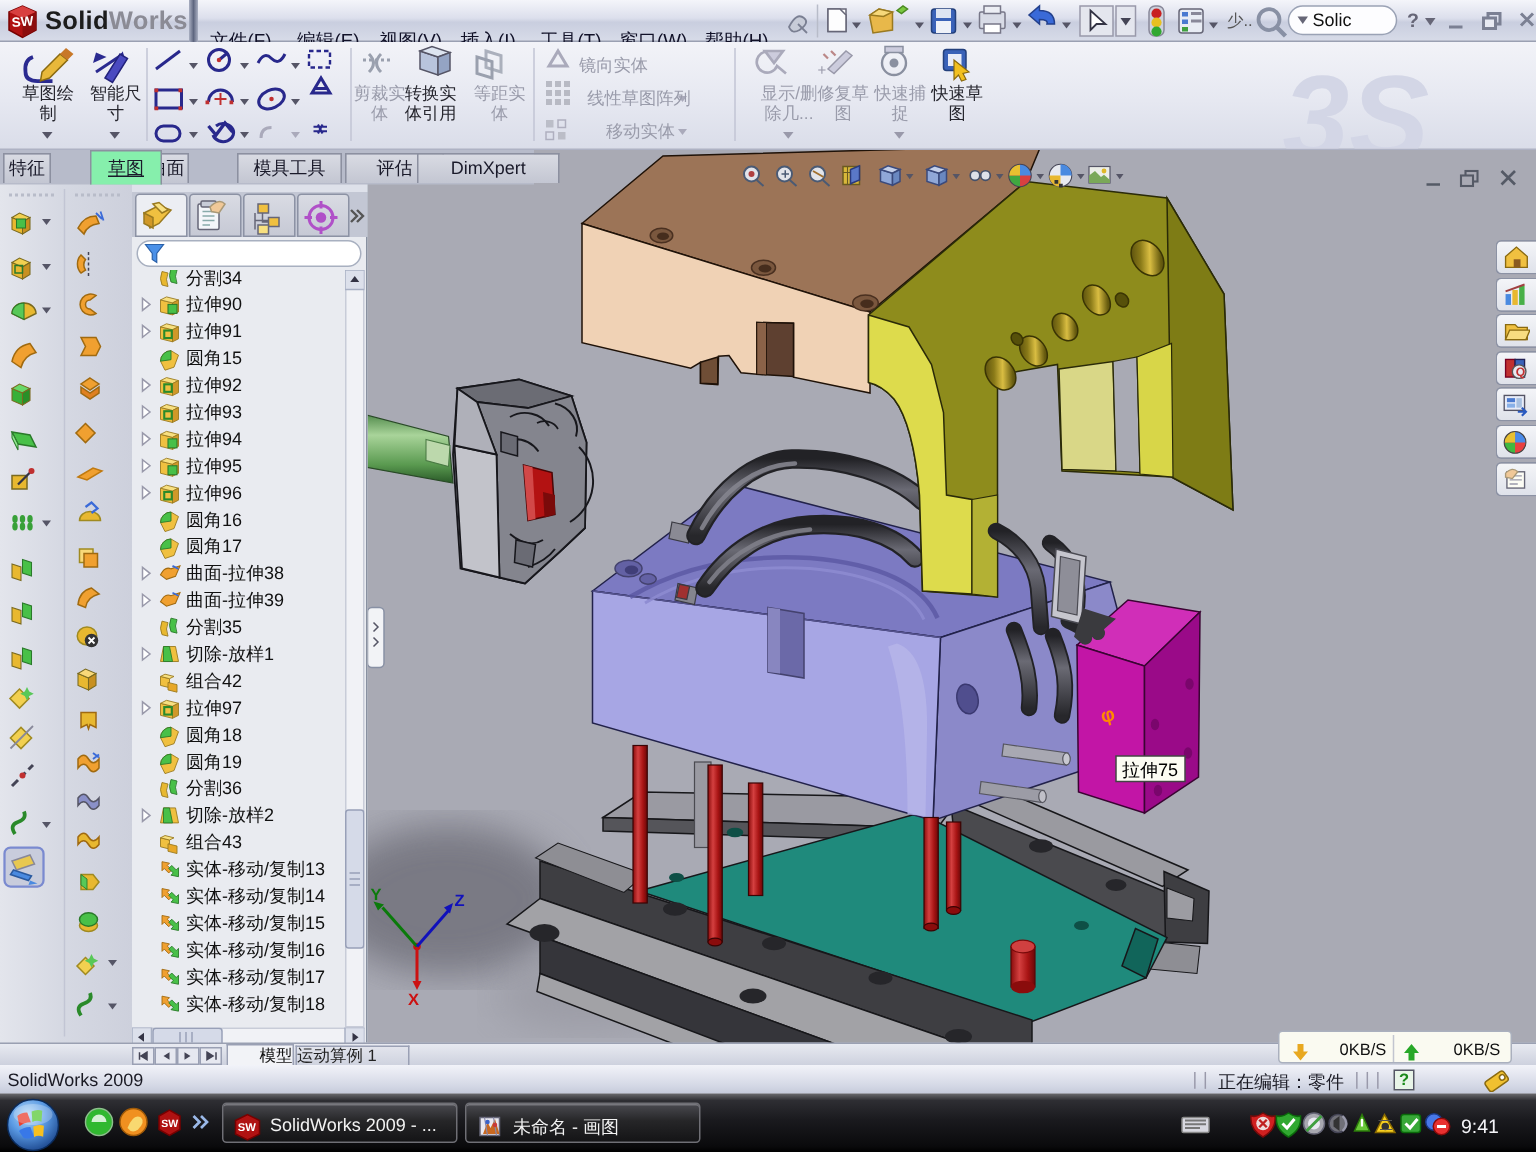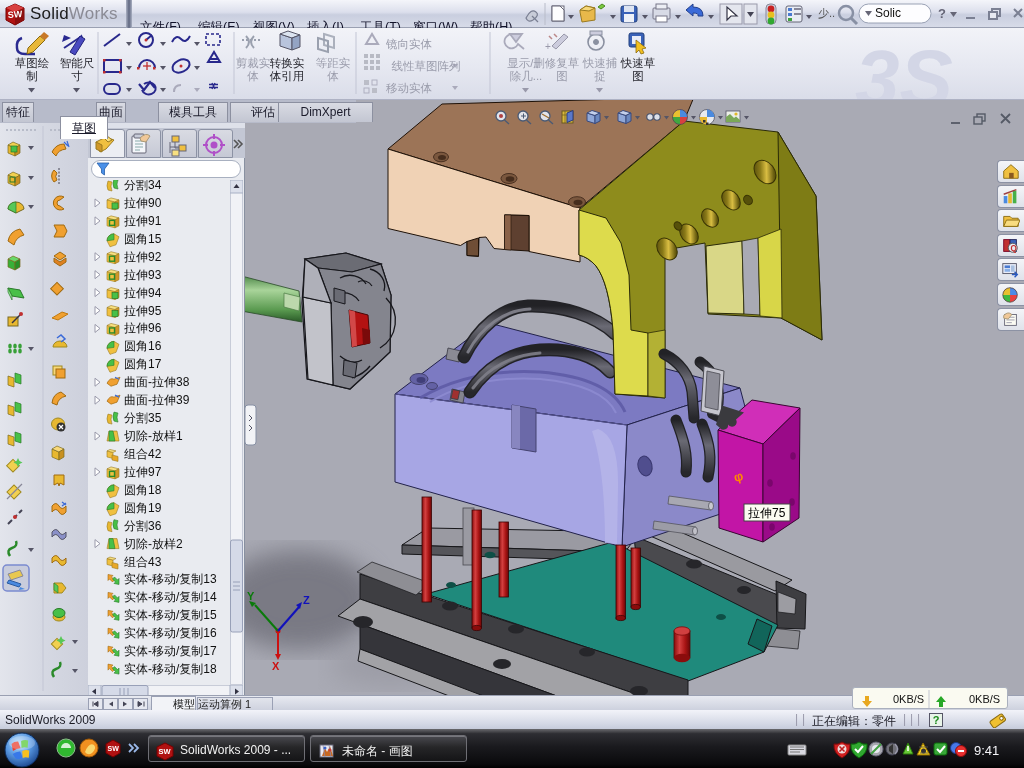--- a/index.html
+++ b/index.html
@@ -5,38 +5,38 @@
 body{width:1024px;height:768px;overflow:hidden;font-family:"Liberation Sans",sans-serif;}
 #app{position:relative;width:1024px;height:768px;background:#DADCE5;overflow:hidden;}
 .abs{position:absolute;}
 #titlebar{left:0;top:0;width:1024px;height:28px;background:linear-gradient(#F4F5FA,#DCDFEC 45%,#C9CEDF 55%,#D7DBE8);border-bottom:1px solid #9aa0b2;}
 .menu{position:absolute;top:19px;font-size:12.5px;color:#111128;}
 #ribbon{left:0;top:28px;width:1024px;height:72px;background:linear-gradient(#F2F3F8,#E6E8F1 55%,#DADDE9);border-bottom:1px solid #AEB2C4;}
 .rlab{position:absolute;font-size:11.5px;line-height:13px;text-align:center;color:#26262e;white-space:nowrap;}
 .rgray{color:#9a9cab;}
 #tabrow{left:0;top:100px;width:356px;height:23px;background:#B7BBCA;z-index:5;}
 .tab{position:absolute;top:2px;height:20px;background:linear-gradient(#D9DBE3,#C3C6D2);border:1px solid #8C90A0;border-bottom:none;font-size:12px;color:#1a1a2a;text-align:center;line-height:19px;}
-.tabact{background:#ffffff;top:16px;height:23px;line-height:23px;z-index:2;text-decoration:underline;}
+.tabact{background:#86efac;top:0px;height:23px;line-height:23px;z-index:2;text-decoration:underline;}
 #lefttools{left:0;top:122px;width:88px;height:573px;background:linear-gradient(90deg,#E3E5EC,#D6D9E3 45%,#CDD0DC);}
 #fmpanel{left:88px;top:122px;width:157px;height:573px;background:#E9EBF0;border-right:1px solid #8890A0;}
 #viewport{left:245px;top:100px;width:779px;height:595px;background:#A9AAB4;}
 #modelrow{left:0;top:695px;width:1024px;height:15px;background:linear-gradient(#E8EAF1,#CDD1DE);border-top:1px solid #9aa0b2;}
 #statusbar{left:0;top:710px;width:1024px;height:19px;background:linear-gradient(#F2F3F9,#D5D9E6 70%,#C6CBDB);font-size:12px;color:#1a1a24;}
 #taskbar{left:0;top:729px;width:1024px;height:39px;background:linear-gradient(#6a6a6e,#2e2e33 12%,#1a1a1e 45%,#0a0a0c 90%,#000);}
 .tbtn{position:absolute;top:6px;height:27px;border:1px solid #6f6f75;border-radius:3px;background:linear-gradient(#4a4a50,#262628 45%,#141416);box-shadow:inset 0 1px 0 #77777d;color:#f2f2f2;font-size:12px;}
 </style></head><body>
 <div id="app">
 <div class="abs" id="titlebar">
 <svg class="abs" style="left:3px;top:2px" width="24" height="24" viewBox="0 0 24 24">
 <polygon points="3,6 12,2 21,6 21,18 12,23 3,18" fill="#b01212" stroke="#700" stroke-width="1"></polygon>
 <polygon points="3,6 12,2 21,6 12,10" fill="#d84040"></polygon>
 <polygon points="12,10 21,6 21,18 12,23" fill="#8c0e0e"></polygon>
 <text x="5" y="16" font-size="9" font-weight="bold" fill="#fff" transform="rotate(-4 5 16)">SW</text>
 </svg>
-<div class="abs" style="left:30px;top:4px;font-size:17px;font-weight:normal;color:#1c1c1c;letter-spacing:0.2px">Solid<span style="color:#8b8b95">Works</span></div>
+<div class="abs" style="left:30px;top:4px;font-size:17px;font-weight:bold;color:#1c1c1c;letter-spacing:0.2px">Solid<span style="color:#8b8b95">Works</span></div>
 <div class="abs" style="left:126px;top:0;width:6px;height:28px;background:linear-gradient(90deg,#aab0c2,#5f6780,#aab0c2)"></div>
 <span class="menu" style="left:140px">文件(F)</span>
 <span class="menu" style="left:198px">编辑(E)</span>
 <span class="menu" style="left:253px">视图(V)</span>
 <span class="menu" style="left:307px">插入(I)</span>
 <span class="menu" style="left:360px">工具(T)</span>
 <span class="menu" style="left:413px">窗口(W)</span>
 <span class="menu" style="left:470px">帮助(H)</span>
 <svg class="abs" style="left:518px;top:0" width="506" height="28" viewBox="0 0 506 28">
 <g stroke="#7a7f92" stroke-width="1.2" fill="none">
@@ -224,21 +224,21 @@
           </g>
 </g>
       </svg>
 <div class="rlab" style="left:6px;top:29px;width:52px">草图绘<br>制</div>
 <div class="rlab" style="left:51px;top:29px;width:52px">智能尺<br>寸</div>
 <div class="rlab rgray" style="left:228px;top:29px;width:50px">剪裁实<br>体</div>
 <div class="rlab" style="left:262px;top:29px;width:50px">转换实<br>体引用</div>
 <div class="rlab rgray" style="left:308px;top:29px;width:50px">等距实<br>体</div>
 <div class="rlab rgray" style="left:386px;top:10px;width:64px;text-align:left">镜向实体</div>
 <div class="rlab rgray" style="left:386px;top:32px;width:80px;text-align:center">线性草图阵列</div>
-<div class="rlab rgray" style="left:386px;top:54px;width:64px;text-align:left">移动实体</div>
+<div class="rlab rgray" style="left:386px;top:54px;width:64px;text-align:right">移动实体</div>
 <div class="rlab rgray" style="left:500px;top:29px;width:52px">显示/删<br>除几...</div>
 <div class="rlab rgray" style="left:538px;top:29px;width:48px">修复草<br>图</div>
 <div class="rlab rgray" style="left:576px;top:29px;width:48px">快速捕<br>捉</div>
 <div class="rlab" style="left:614px;top:29px;width:48px">快速草<br>图</div>
 <svg class="abs" style="left:500px;top:57px" width="120" height="12" viewBox="0 0 120 12">
         <g fill="#99a">
           <path d="M22,3 l7,0 -3.5,4.5z"></path>
           <path d="M96,3 l7,0 -3.5,4.5z"></path>
         </g>
       </svg>

